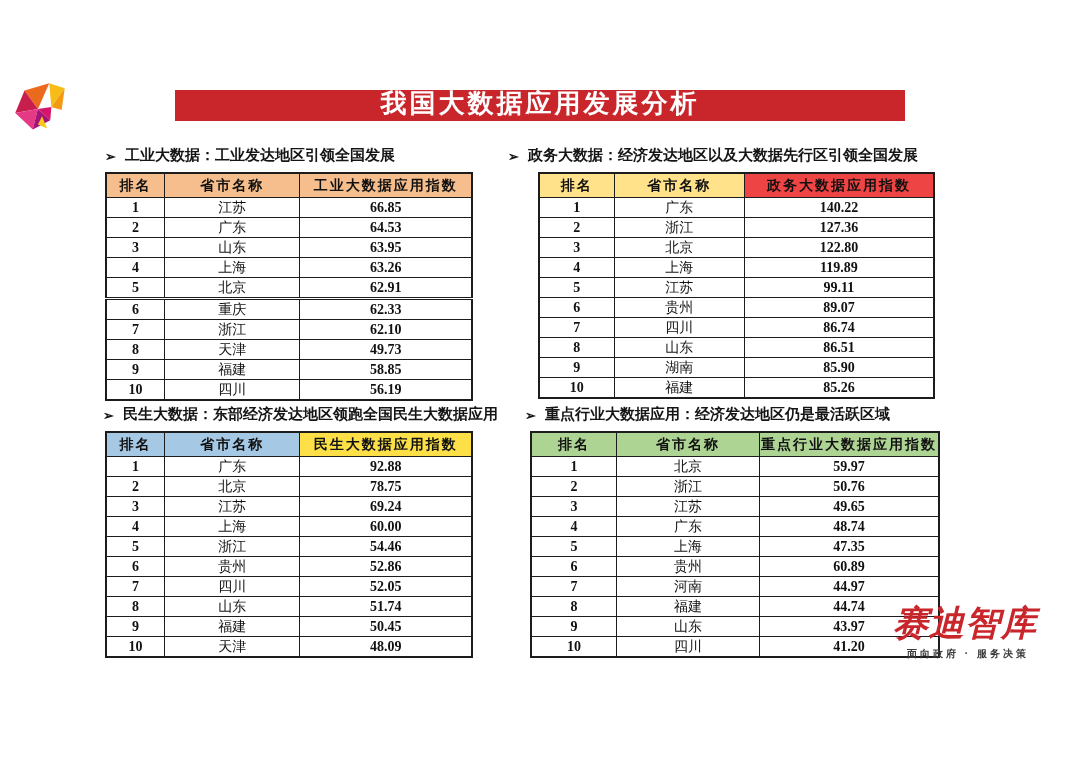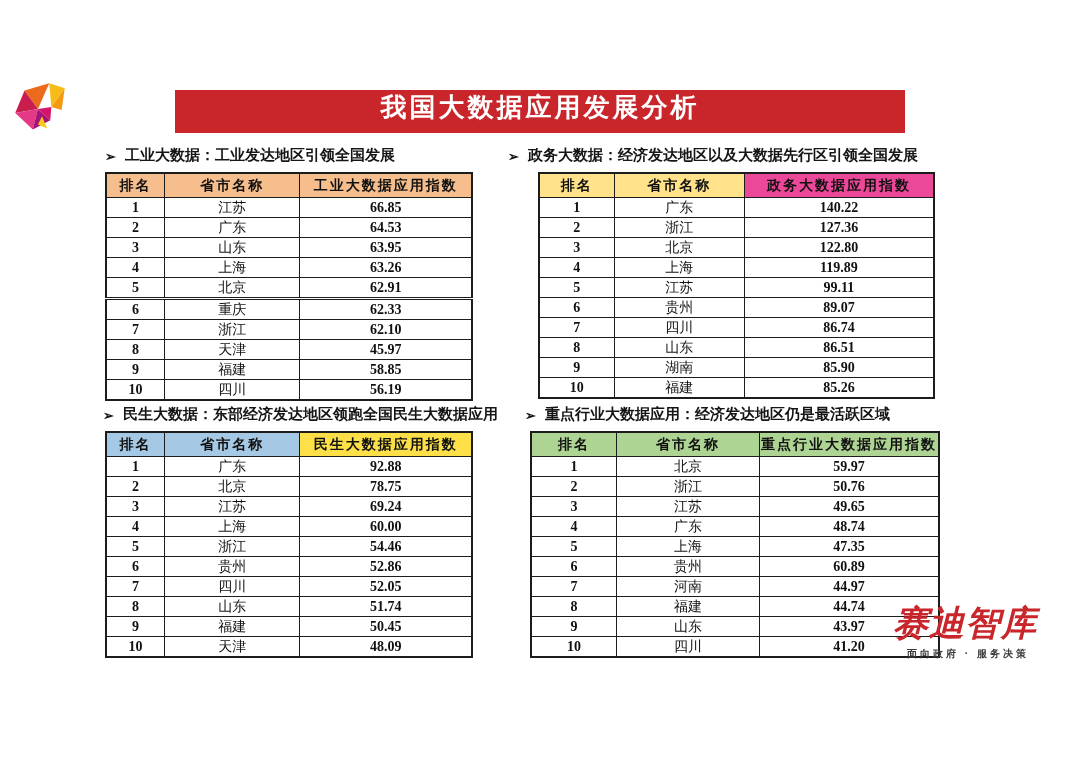--- a/index.html
+++ b/index.html
@@ -4,22 +4,22 @@
 <style>
   html,body{margin:0;padding:0;background:#ffffff;}
   .page{
     position:relative;width:1080px;height:763px;background:#ffffff;overflow:hidden;
     font-family:"Liberation Sans",sans-serif;color:#111;
   }
   
   .logo-tl{position:absolute;left:8px;top:78px;width:66px;height:66px;}
   
   .banner{
-    position:absolute;left:175px;top:90px;width:730px;height:43px;
-    background:#C9262C;color:#ffffff;display:flex;align-items:flex-start;justify-content:center;
+    position:absolute;left:175px;top:90px;width:730px;height:31px;
+    background:#C9262C;color:#ffffff;display:flex;align-items:flex-end;justify-content:center;
     font-size:26px;font-weight:bold;letter-spacing:3px;
   }
   
   .sec{position:absolute;}
   .sec-heading{display:flex;align-items:center;gap:9px;height:20px;margin-bottom:7px;
     font-size:15px;font-weight:bold;color:#151515;white-space:nowrap;}
   .bullet{font-size:13px;line-height:1;position:relative;top:1px;}
   
   .tbl{border-collapse:collapse;table-layout:fixed;background:#fff;}
   .tbl th,.tbl td{border:1px solid #1c1c1c;text-align:center;padding:0;overflow:hidden;white-space:nowrap;}
@@ -118,21 +118,21 @@
             <td>62.33</td>
           </tr>
           <tr>
             <td>7</td>
             <td>浙江</td>
             <td>62.10</td>
           </tr>
           <tr>
             <td>8</td>
             <td>天津</td>
-            <td>45.97</td>
+            <td>49.73</td>
           </tr>
           <tr>
             <td>9</td>
             <td>福建</td>
             <td>58.85</td>
           </tr>
           <tr>
             <td>10</td>
             <td>四川</td>
             <td>56.19</td>
@@ -149,21 +149,21 @@
     <table class="tbl tbl-right">
       <colgroup>
           <col class="c1">
           <col class="c2">
           <col class="c3">
         </colgroup>
       <thead>
           <tr>
             <th style="background: rgb(255, 226, 137);">排名</th>
             <th style="background: rgb(255, 226, 137);">省市名称</th>
-            <th style="background: #ec4899; margin-top: 12px;">政务大数据应用指数</th>
+            <th style="background: #ef4444; margin-top: 12px;">政务大数据应用指数</th>
           </tr>
         </thead>
       <tbody>
           <tr>
             <td>1</td>
             <td>广东</td>
             <td>140.22</td>
           </tr>
           <tr>
             <td>2</td>

